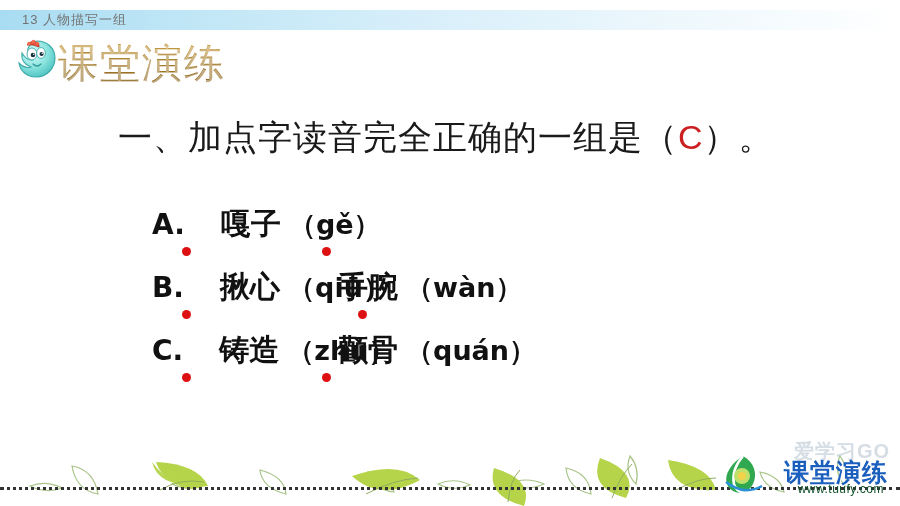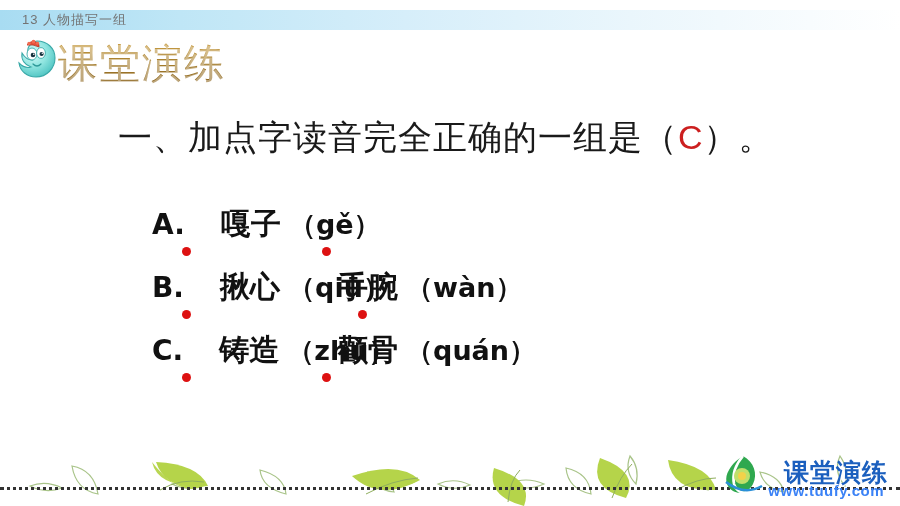--- a/index.html
+++ b/index.html
@@ -151,23 +151,23 @@
     font-size:25px;
     font-weight:bold;
     color:#1b5fbe;
     white-space:nowrap;
     letter-spacing:1px;
     text-shadow:1px 1px 0 rgba(255,255,255,0.85);
   }
   .wm-url{
     position:absolute;
     right:12px; top:44px;
-    font-size:15px;
-    font-weight:bold;
-    color:#3b82f6;
+    font-size:12px;
+    font-weight:normal;
+    color:#14532d;
     white-space:nowrap;
     letter-spacing:0.5px;
   }
   .wm-logo{
     position:absolute;
     left:4px; top:14px;
     width:46px; height:46px;
   }
 </style>
 </head>
@@ -279,20 +279,21 @@
       <path d="M612 58 q8-22 20-34"></path>
       <path d="M676 50 q22-12 40-12"></path>
       <path d="M508 62 q2-22 12-32"></path>
     </g>
     <circle cx="420" cy="9" r="0" fill="#dd1111"></circle>
   </svg>
   <div class="dotted-line"></div>
 </div>
 
 <div class="watermark">
+  <div class="wm-faint">爱学习GO</div>
   <div class="wm-logo">
     <svg viewBox="0 0 46 46" width="46" height="46">
       <path d="M23 4 C34 10 38 22 33 32 C29 40 20 43 13 39 C6 35 4 26 9 18 C13 11 18 7 23 4 Z" fill="#2fa84f"></path>
       <path d="M23 4 C16 12 12 22 14 32 C16 39 22 42 27 40" fill="none" stroke="#ffffff" stroke-width="2.6"></path>
       <circle cx="22" cy="24" r="8" fill="#bfe06b"></circle>
       <circle cx="22" cy="24" r="4" fill="#f2d24a"></circle>
       <path d="M6 30 q18 14 36 4" fill="none" stroke="#2a8fd8" stroke-width="2.4"></path>
     </svg>
   </div>
   <div class="wm-title">课堂演练</div>

